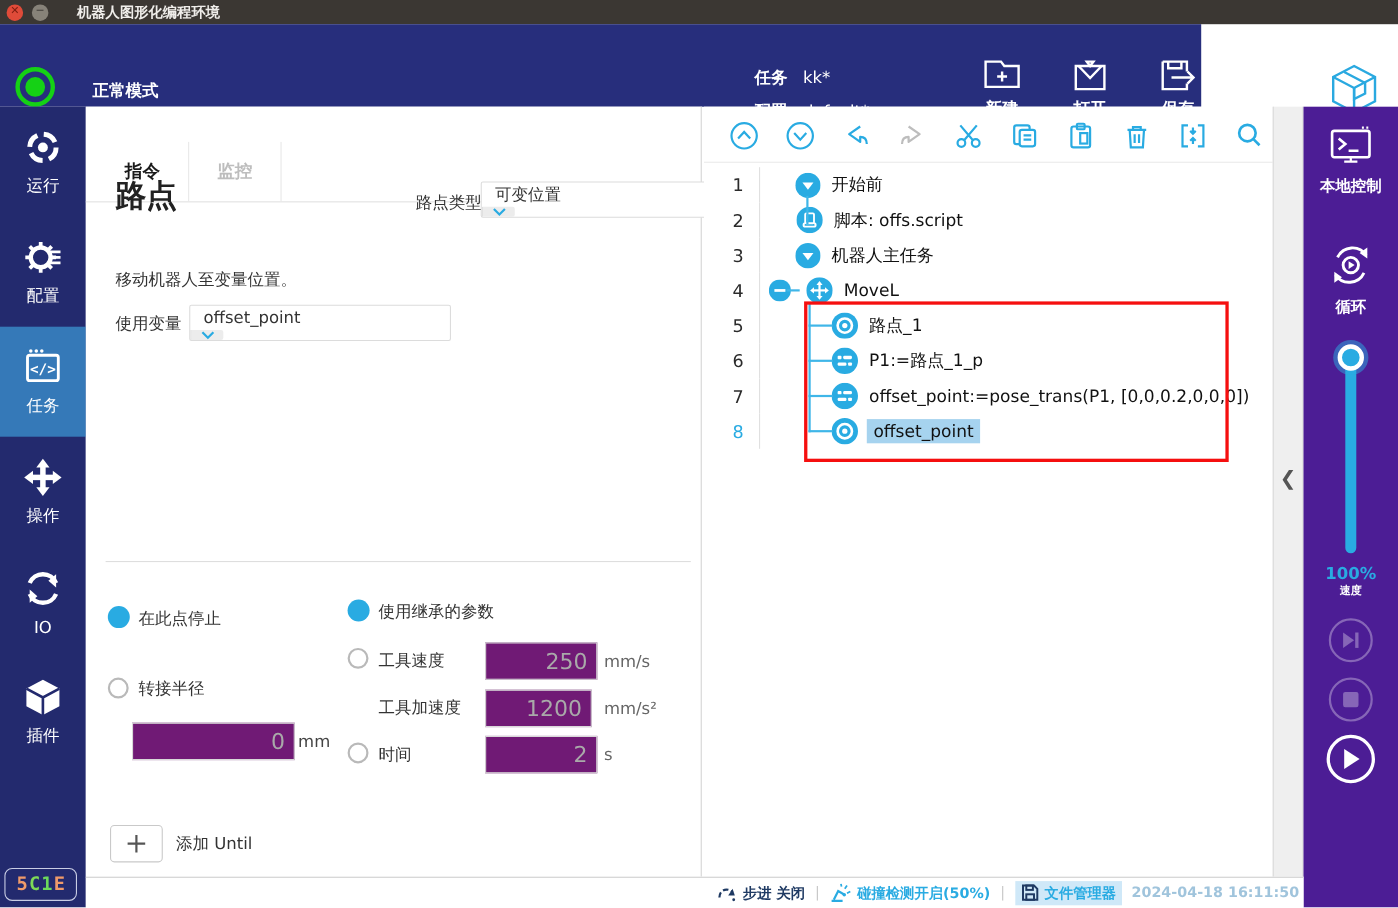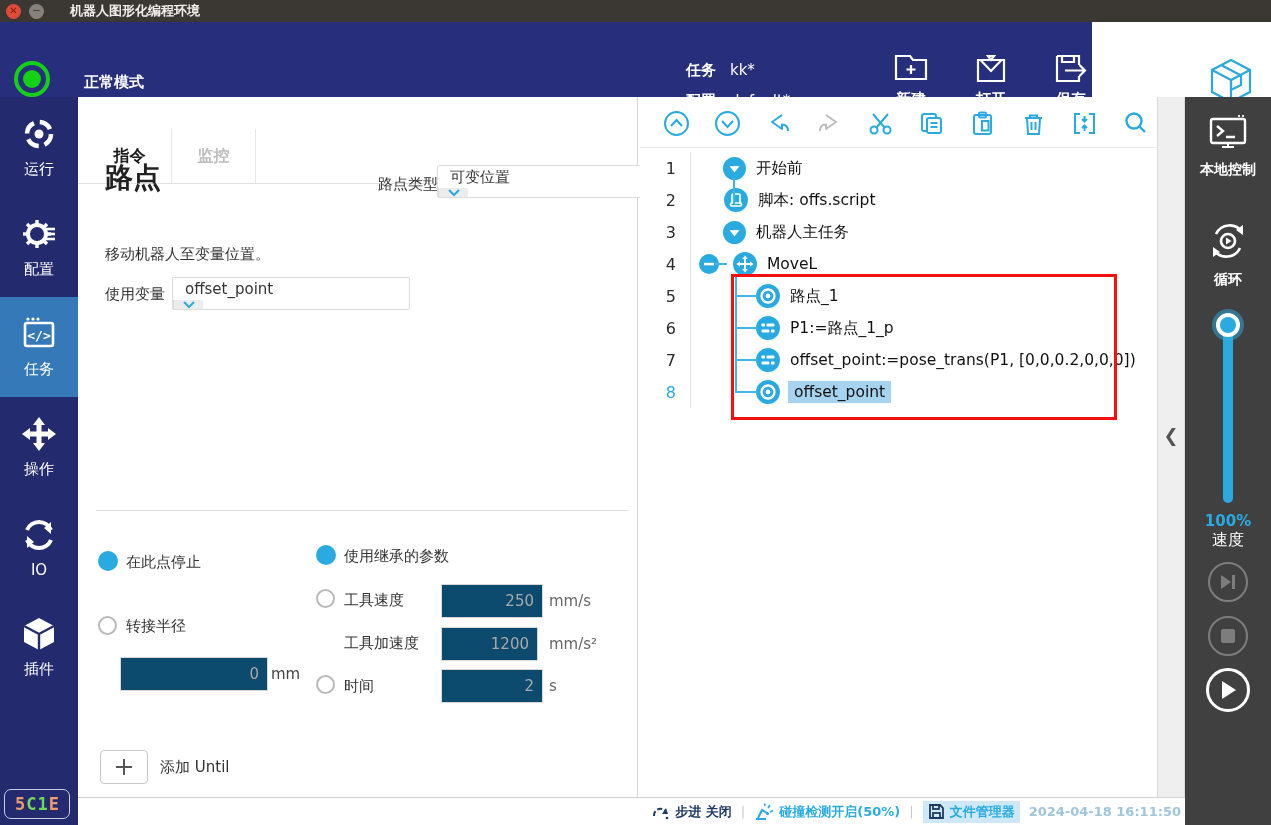--- a/index.html
+++ b/index.html
@@ -59,22 +59,22 @@
     border-left:1px solid #dcdcdc; border-radius:0 2px 2px 0; }
   .select1 { left:359px; top:68px; width:214px; }
   .select2 { left:94px; top:180px; width:238px; }
   .desc { position:absolute; left:27px; top:148px; color:#333; }
   .usevar-label { position:absolute; left:27px; top:188px; }
   .divider { position:absolute; left:18px; top:413px; width:532px; height:1px; background:#dedede; }
 
   .radio { position:absolute; width:19px; height:19px; border-radius:50%; background:#fff; border:2px solid #b9b9b9; cursor:pointer; }
   .radio.on { background:#29abe2; border:none; width:20px; height:20px; }
   .rlabel { position:absolute; color:#333; }
-  .num-input { position:absolute; height:34px; background:#0c4a6e; border:1px solid #d8d8d8; color:#a9a9a9;
-    text-align:right; padding:0 8px; font-size:15px; font-family:inherit; }
+  .num-input { position:absolute; height:34px; background:#701a75; border:1px solid #d8d8d8; color:#a9a9a9;
+    text-align:right; padding:0 8px; font-size:20px; font-family:inherit; }
   .unit { position:absolute; color:#666; }
 
   .add-until-box { position:absolute; left:22px; top:653px; width:48px; height:34px; border:1px solid #c9c9c9;
     border-radius:4px; display:flex; align-items:center; justify-content:center; cursor:pointer; background:#fff; }
   .add-until-label { position:absolute; left:82px; top:661px; color:#333; }
 
   
   .tree-panel { position:absolute; left:640px; top:97px; width:517px; height:700px; background:#fff; }
   .tree-toolbar { position:absolute; left:0; top:2px; width:100%; height:49px; border-bottom:1px solid #eaeaea;
     display:flex; align-items:center; gap:24px; padding-left:23px; }
@@ -92,29 +92,29 @@
   .conn { position:absolute; background:#3fb6e8; z-index:1; }
   .red-box { position:absolute; left:91px; top:177px; width:386px; height:146px; border:3px solid #f50f0f; z-index:6; pointer-events:none; }
 
   
   .collapse-strip { position:absolute; left:1157px; top:97px; width:28px; height:700px; background:#efefef;
     border-left:1px solid #dadada; border-right:1px solid #dadada; }
   .collapse-strip .chev { position:absolute; left:0; width:100%; top:328px; text-align:center; color:#555;
     font-size:18px; cursor:pointer; }
 
   
-  .right-nav { position:absolute; left:1185px; top:97px; width:86px; height:728px; background:#404040; color:#fff; }
+  .right-nav { position:absolute; left:1185px; top:97px; width:86px; height:728px; background:#4c1d95; color:#fff; }
   .rn-item { position:absolute; width:100%; display:flex; flex-direction:column; align-items:center; gap:8px;
     font-size:14px; font-weight:600; cursor:pointer; }
   .rn-local { top:16px; } .rn-loop { top:122px; }
   .slider-track { position:absolute; left:38px; top:228px; width:10px; height:178px; border-radius:5px; background:#29abe2; cursor:pointer; }
   .slider-knob { position:absolute; left:31px; top:216px; width:24px; height:24px; border-radius:50%;
     background:#29abe2; border:4px solid #fff; box-shadow:0 0 0 4px rgba(41,171,226,.5); cursor:grab; }
   .speed-pct { position:absolute; top:415px; width:100%; text-align:center; color:#29abe2; font-weight:bold; font-size:15px; }
-  .speed-lbl { position:absolute; top:433px; width:100%; text-align:center; color:#fff; font-weight:normal; font-size:16px; }
+  .speed-lbl { position:absolute; top:433px; width:100%; text-align:center; color:#fff; font-weight:bold; font-size:10px; }
   .pbtn { position:absolute; left:23px; width:40px; height:40px; border-radius:50%; border:2px solid #fff;
     display:flex; align-items:center; justify-content:center; cursor:pointer; }
   .pbtn.dim { opacity:.32; }
   .pbtn.step { top:465px; } .pbtn.stop { top:519px; }
   .pbtn.play { top:571px; width:44px; height:44px; border-width:3px; left:21px; }
 
   
   .status-bar { position:absolute; left:78px; top:797px; width:1107px; height:28px; background:#fff;
     border-top:1px solid #cfcfcf; display:flex; align-items:center; justify-content:flex-end; gap:9px;
     padding-right:4px; font-size:13px; font-weight:bold; }

